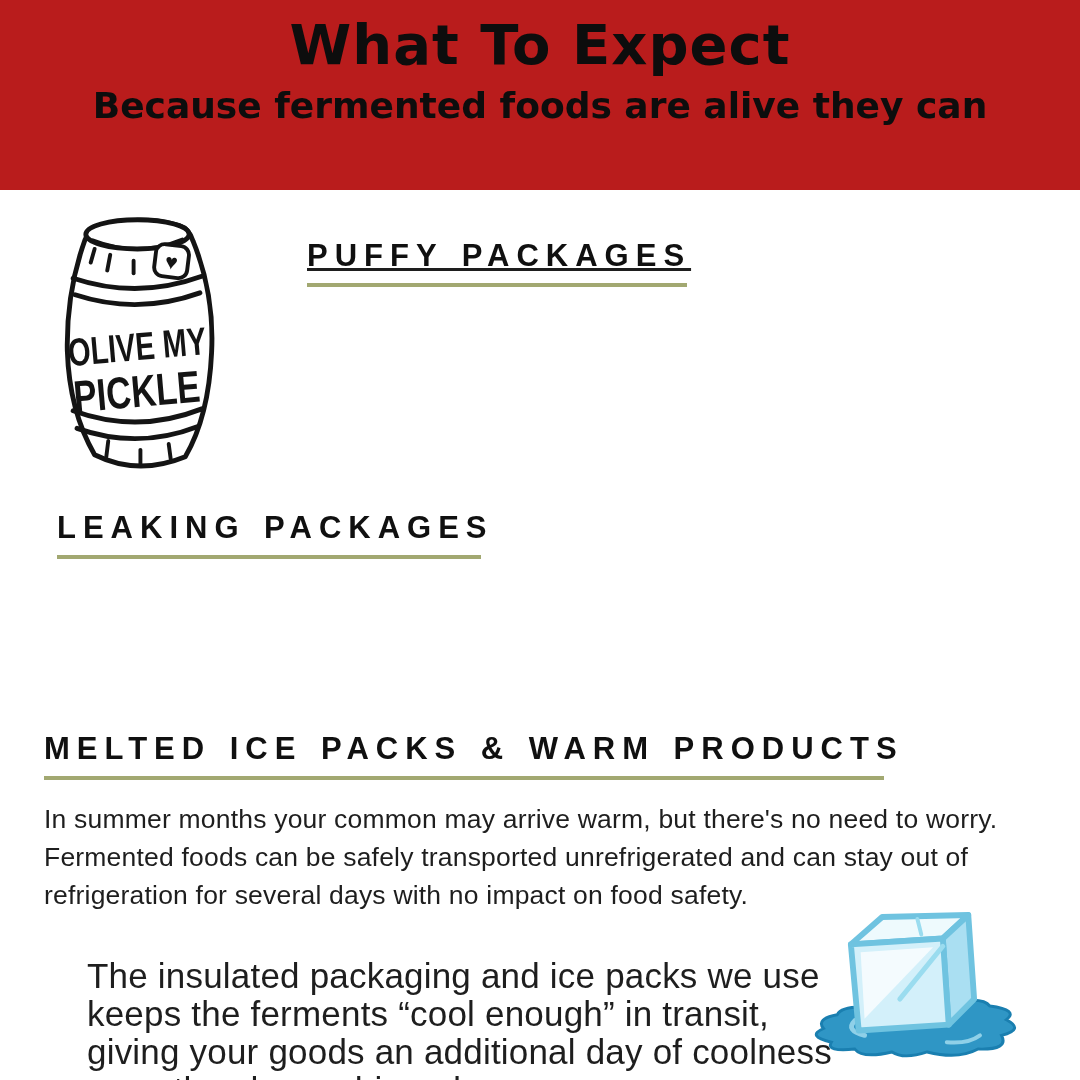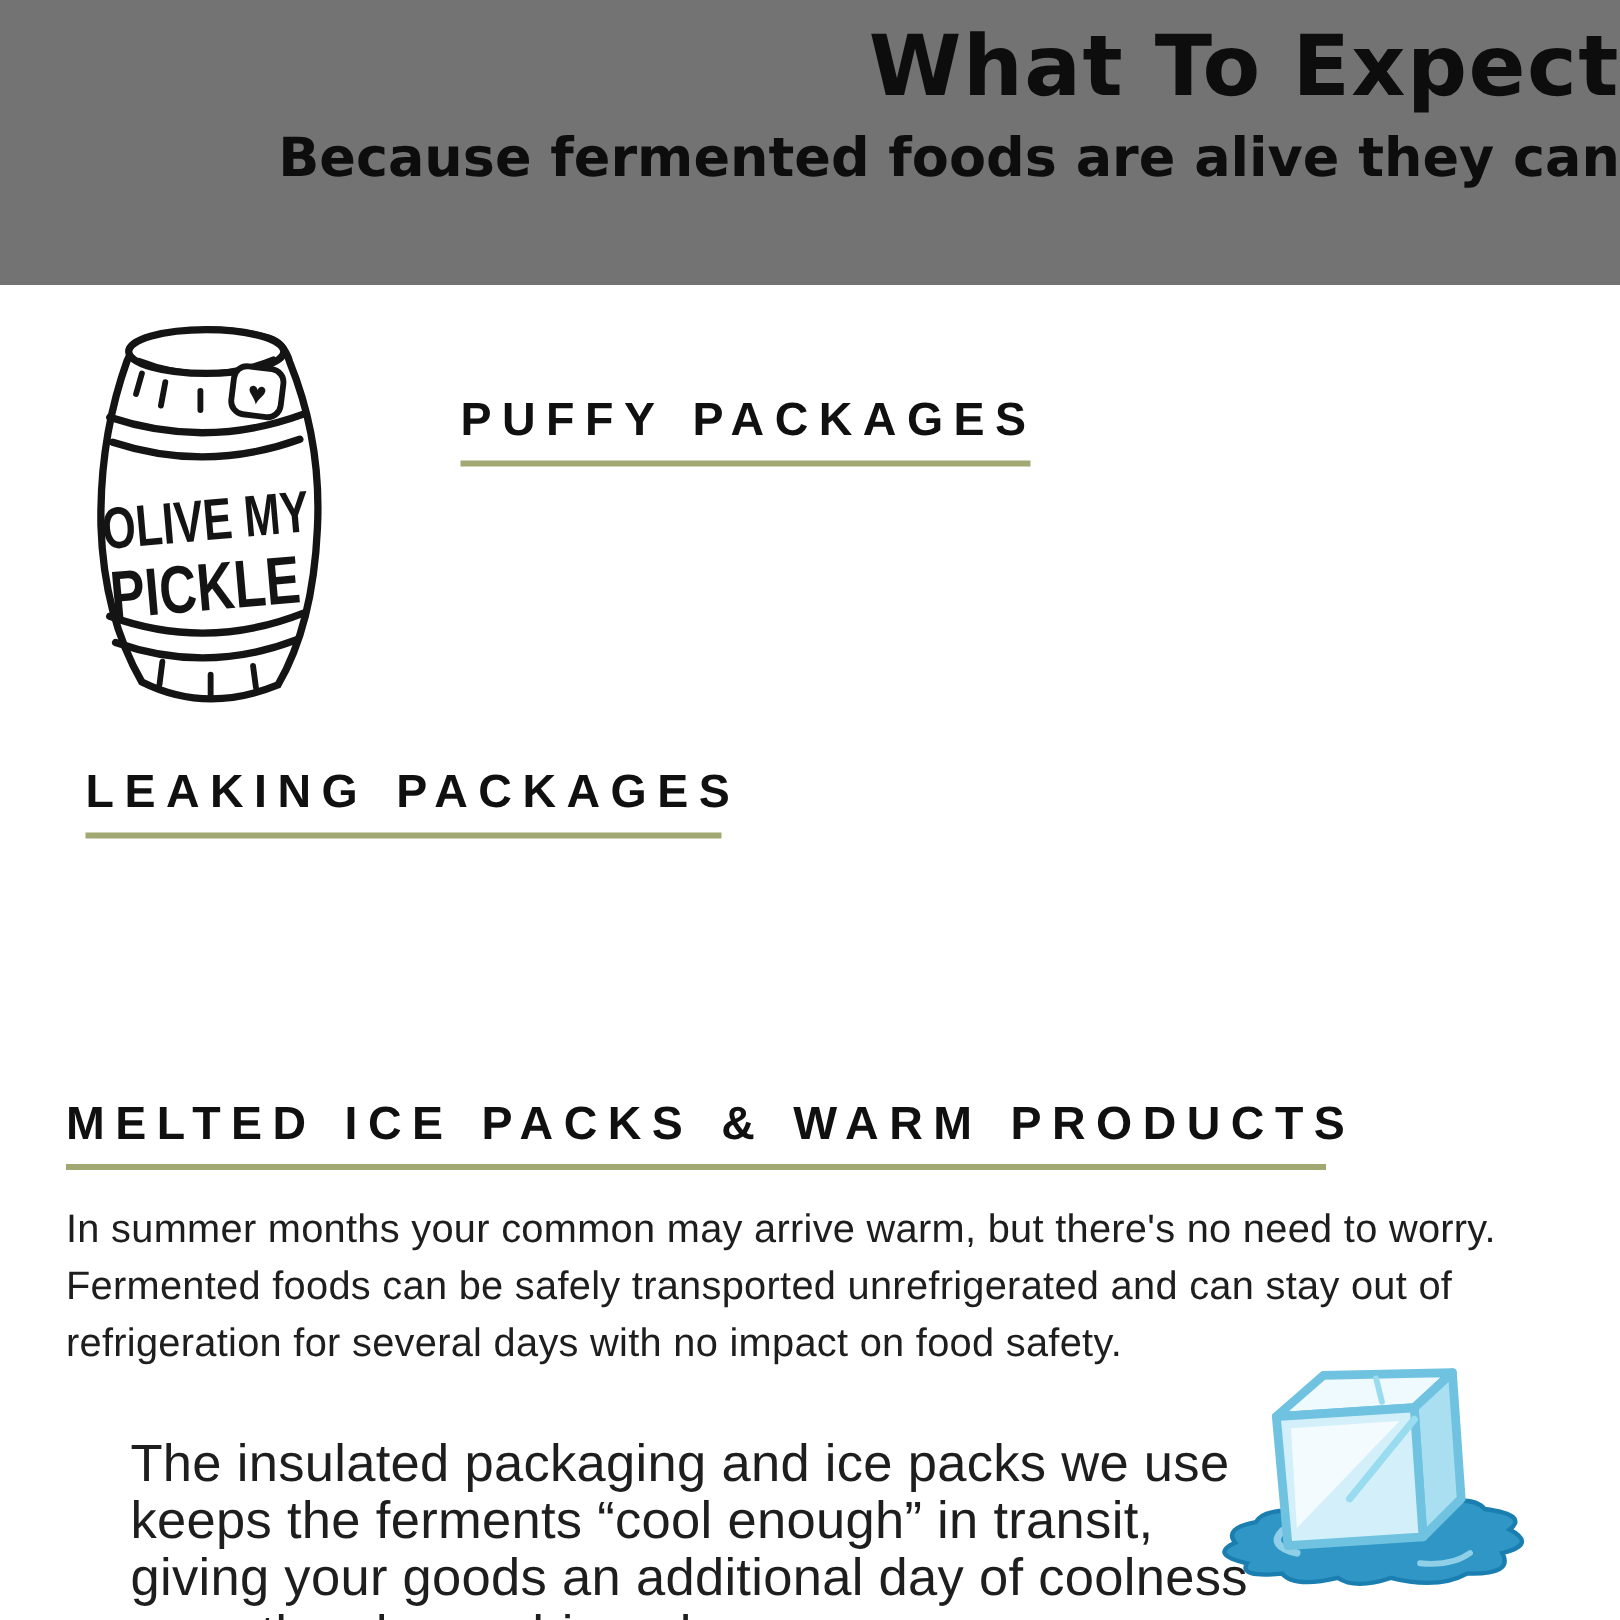--- a/index.html
+++ b/index.html
@@ -3,21 +3,21 @@
 <meta charset="utf-8">
 <style>
   html,body{margin:0;padding:0;}
   body{
     width:1080px;height:1080px;position:relative;background:#ffffff;
     font-family:"Liberation Sans",sans-serif;color:#1e1e1e;overflow:hidden;
   }
   
   .banner{
     position:absolute;top:0;left:0;width:1080px;height:190px;
-    background:#737373;text-align:right;
+    background:#b91c1c;text-align:center;
   }
   .banner .title{
     margin:0;padding-top:12px;
     font-family:"DejaVu Sans",sans-serif;
     font-size:56px;font-weight:800;color:#0d0d0d;letter-spacing:1px;
   }
   .banner .subtitle{
     margin-top:6px;
     font-family:"DejaVu Sans",sans-serif;
     font-size:36px;font-weight:700;color:#0d0d0d;line-height:46px;
@@ -27,21 +27,21 @@
   .section h2{
     margin:0;font-size:31px;font-weight:bold;color:#101010;
     letter-spacing:7px;word-spacing:3px;white-space:nowrap;
   }
   .rule{height:4px;background:#a2a871;margin-top:9px;}
   .body-text{
     margin-top:20px;font-size:26.5px;line-height:38px;color:#1e1e1e;
     letter-spacing:0.2px;
   }
   .body-text .bold{font-weight:bold;}
-  #section-puffy{left:307px;top:262px;width:700px;}
+  #section-puffy{left:307px;top:238px;width:700px;text-decoration:underline;}
   #section-puffy .rule{width:380px;}
   #section-leaking{left:57px;top:510px;width:950px;}
   #section-leaking .rule{width:424px;}
   #section-melted{left:44px;top:731px;width:960px;}
   #section-melted .rule{width:840px;}
   #closing-paragraph{
     position:absolute;left:57px;top:922px;width:755px;
     font-size:35px;line-height:38px;letter-spacing:0.2px;color:#1e1e1e;margin-left:30px;
   }
   

